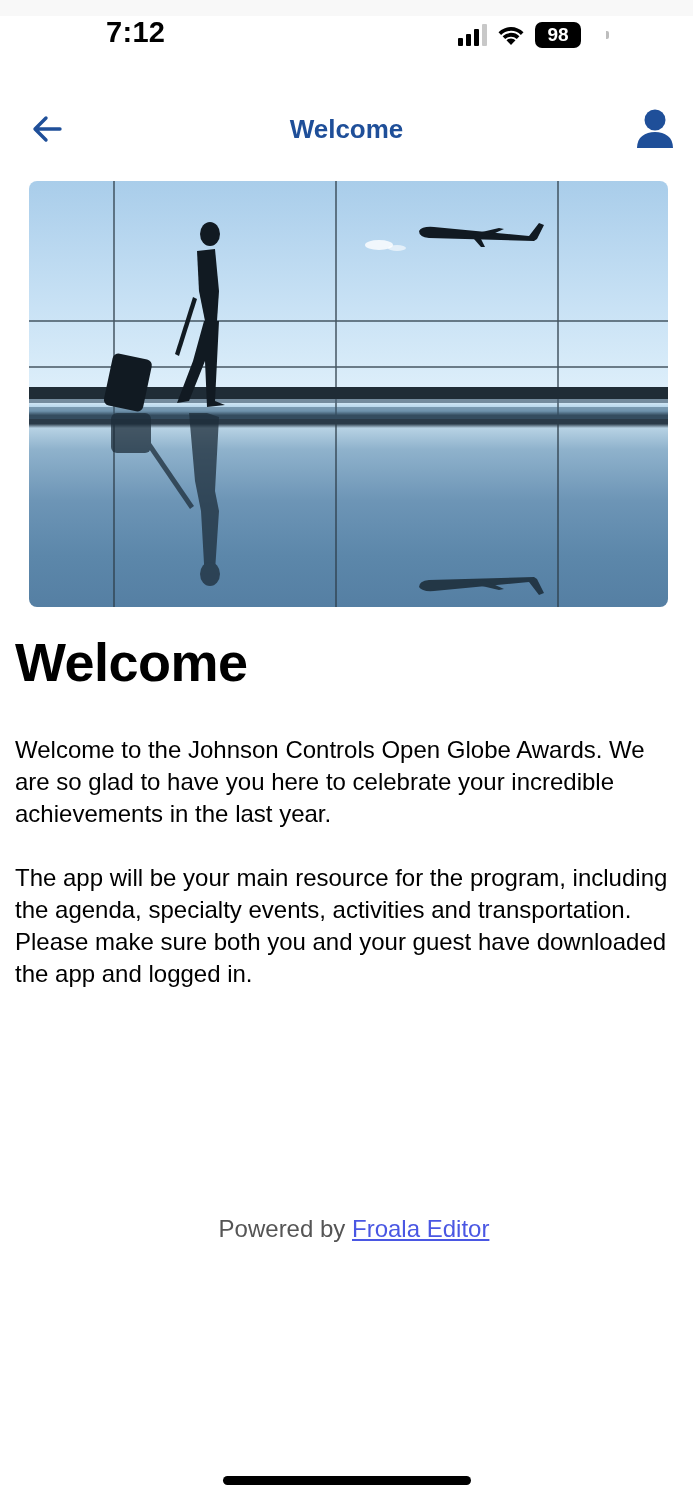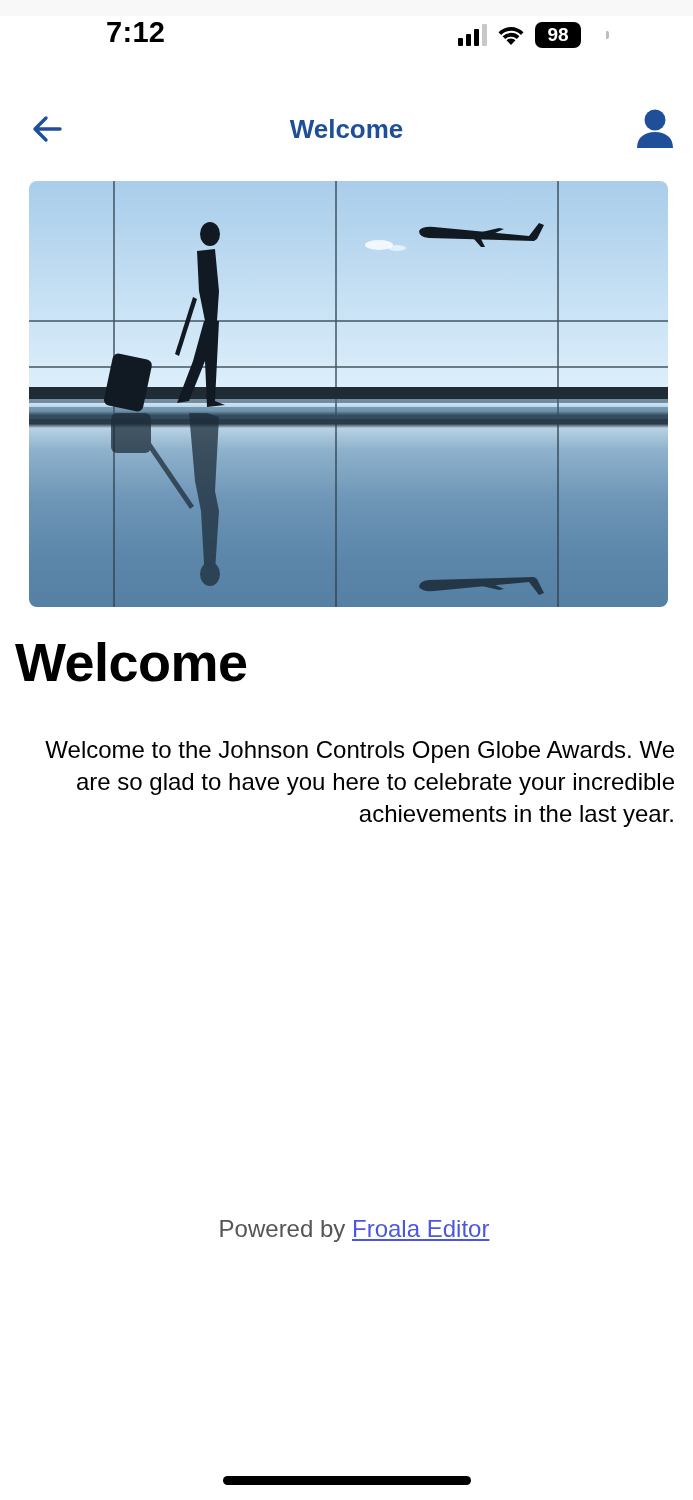--- a/index.html
+++ b/index.html
@@ -23,21 +23,21 @@
     .nav-back { position: absolute; left: 30px; top: 12px; width: 34px; height: 34px; cursor: pointer; }
     .nav-title { position: absolute; left: 0; right: 0; top: 14px; text-align: center; font-size: 26px; font-weight: bold; color: #1f4f99; }
     .nav-profile { position: absolute; right: 18px; top: 8px; width: 40px; height: 42px; cursor: pointer; }
 
     .hero { position: absolute; left: 29px; top: 181px; width: 639px; height: 426px; border-radius: 8px; overflow: hidden;
       background: linear-gradient(to bottom, #a9cdea 0%, #c9e2f5 30%, #dceefa 48%, #d2e7f5 52%, #9fc7e3 54%, #2a3a48 55%, #2a3a48 57%, #b7d2e4 58%, #8fb2cc 63%, #6d95b6 75%, #5c87aa 88%, #557fa3 100%); }
     .hero svg { position: absolute; left: 0; top: 0; }
 
     .content { position: absolute; left: 15px; top: 630px; width: 660px; }
     .content h1 { font-size: 54px; font-weight: bold; line-height: 64px; margin-bottom: 40px; letter-spacing: -0.5px; }
-    .content p { font-size: 24px; line-height: 32px; margin-bottom: 32px; text-align: right; }
+    .content p { font-size: 24px; line-height: 32px; margin-bottom: 32px; }
     .content p.italic { font-style: italic; }
 
     .powered { position: absolute; left: 15px; right: 0; top: 1215px; text-align: center; font-size: 24px; color: #555555; }
     .powered a { color: #4a57e3; text-decoration: underline; cursor: pointer; }
 
     .home-indicator { position: absolute; left: 223px; top: 1476px; width: 248px; height: 9px; background: #000; border-radius: 5px; }
   </style>
 </head>
 <body>
 
@@ -124,19 +124,20 @@
     <g fill="#1a2a36" opacity="0.85">
       <path d="M390 406 Q393 411 405 410 L500 401 L510 414 L515 412 L508 398 L505 396 L400 399 Q390 400 390 406 Z"></path>
       <path d="M440 402 L470 409 L475 408 L455 399 Z"></path>
     </g>
   </svg>
 </div>
 
 <div class="content">
   <h1>Welcome</h1>
   <p>Welcome to the Johnson Controls Open Globe Awards. We are so glad to have you here to celebrate your incredible achievements in the last year.</p>
+  <p>The app will be your main resource for the program, including the agenda, specialty events, activities and transportation. Please make sure both you and your guest have downloaded the app and logged in.</p>
 </div>
 
 <div class="powered">
   <span>Powered by </span><a>Froala Editor</a>
 </div>
 
 <div class="home-indicator"></div>
 
 </body></html>

